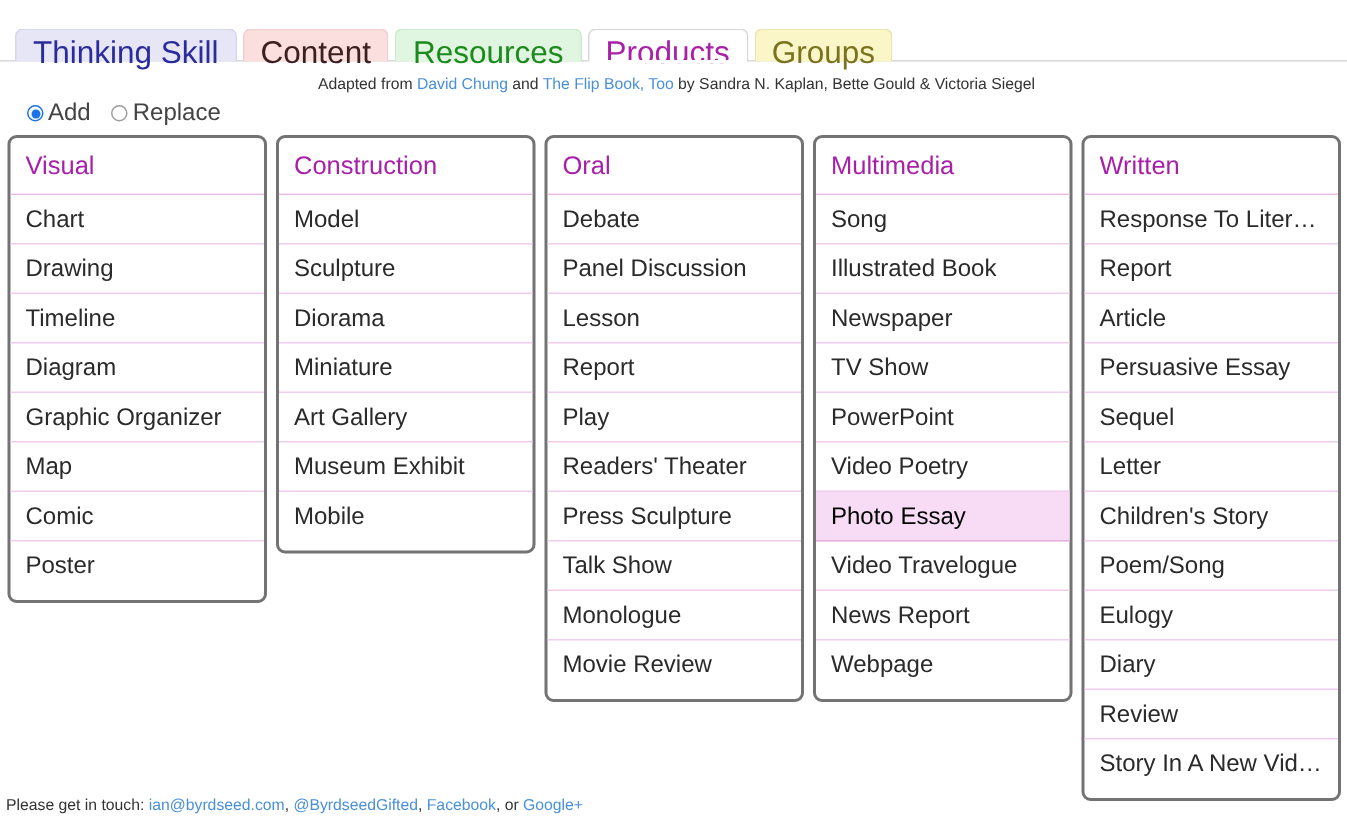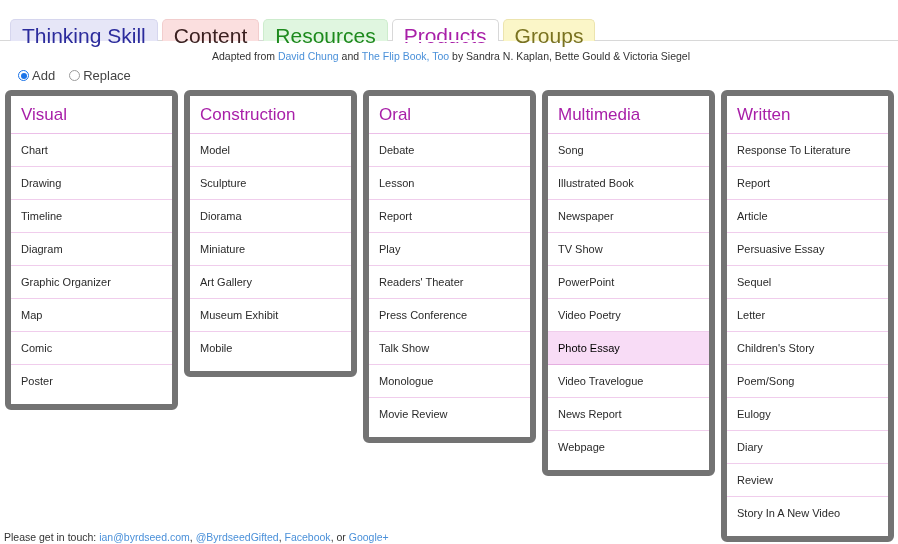--- a/index.html
+++ b/index.html
@@ -98,21 +98,21 @@
   .credits a {
     color: #4a90d9;
     text-decoration: none;
   }
 
   
   .modes {
     padding: 6px 0 0 18px;
     display: flex;
     align-items: flex-end;
-    font-size: 13px;
+    font-size: 16px;
     color: #444444;
   }
   .mode {
     display: flex;
     align-items: center;
     margin-right: 14px;
     cursor: pointer;
   }
   .radio {
     width: 11px;
@@ -145,35 +145,35 @@
   
   .columns {
     display: flex;
     padding: 8px 0 0 5px;
     align-items: flex-start;
     gap: 6px;
   }
   .col {
     width: 173px;
     flex: none;
-    border: 6px solid #737373;
+    border: 2px solid #737373;
     border-radius: 6px;
     background: #ffffff;
     box-sizing: border-box;
     padding: 0 0 7px 0;
   }
   .col-title {
     font-size: 17px;
     line-height: 20px;
     color: #a81fa8;
     padding: 9px 10px 8px 10px;
     border-bottom: 1px solid #ecbfe8;
   }
   .item {
-    font-size: 11px;
+    font-size: 16px;
     line-height: 15px;
     color: #2a2a2a;
     padding: 9px 10px 8px 10px;
     border-bottom: 1px solid #f0cdec;
     cursor: pointer;
     white-space: nowrap;
     overflow: hidden;
     text-overflow: ellipsis;
   }
   .item:last-child { border-bottom: none; }
@@ -250,25 +250,26 @@
     <div class="item">Diorama</div>
     <div class="item">Miniature</div>
     <div class="item">Art Gallery</div>
     <div class="item">Museum Exhibit</div>
     <div class="item">Mobile</div>
   </div>
 
   <div class="col">
     <div class="col-title">Oral</div>
     <div class="item">Debate</div>
+    <div class="item">Panel Discussion</div>
     <div class="item">Lesson</div>
     <div class="item">Report</div>
     <div class="item">Play</div>
     <div class="item">Readers' Theater</div>
-    <div class="item">Press Conference</div>
+    <div class="item">Press Sculpture</div>
     <div class="item">Talk Show</div>
     <div class="item">Monologue</div>
     <div class="item">Movie Review</div>
   </div>
 
   <div class="col">
     <div class="col-title">Multimedia</div>
     <div class="item">Song</div>
     <div class="item">Illustrated Book</div>
     <div class="item">Newspaper</div>

